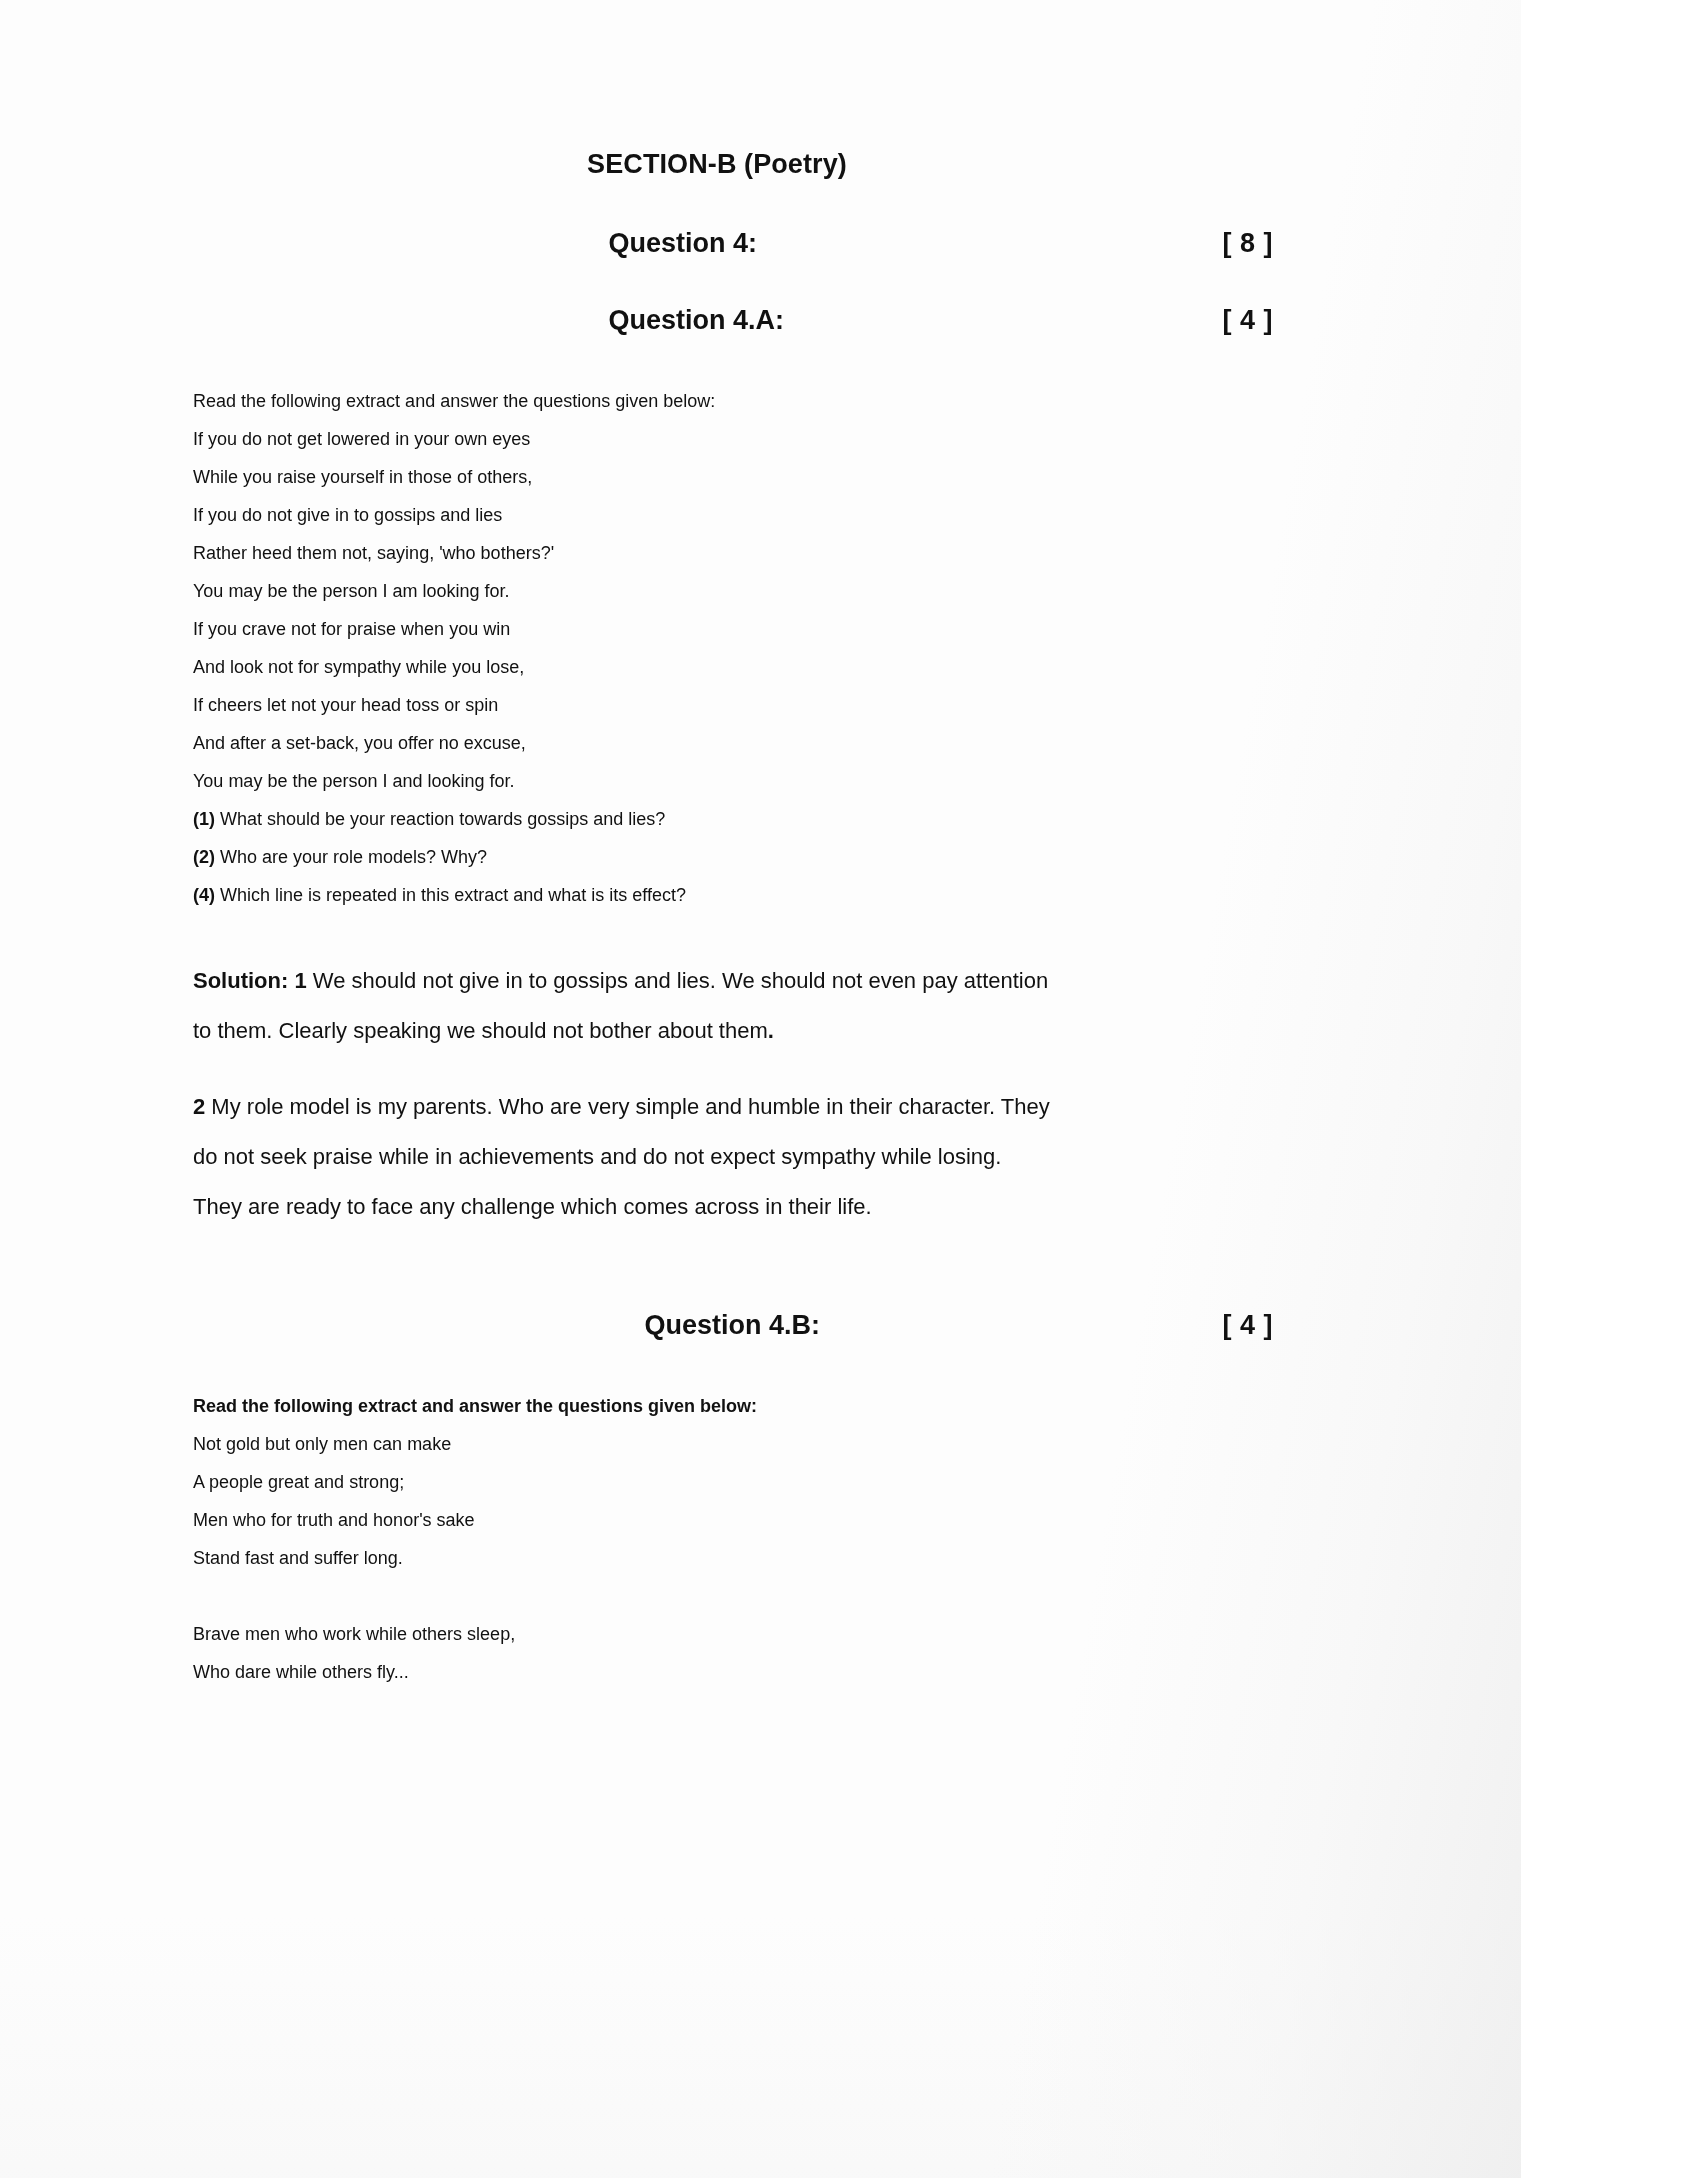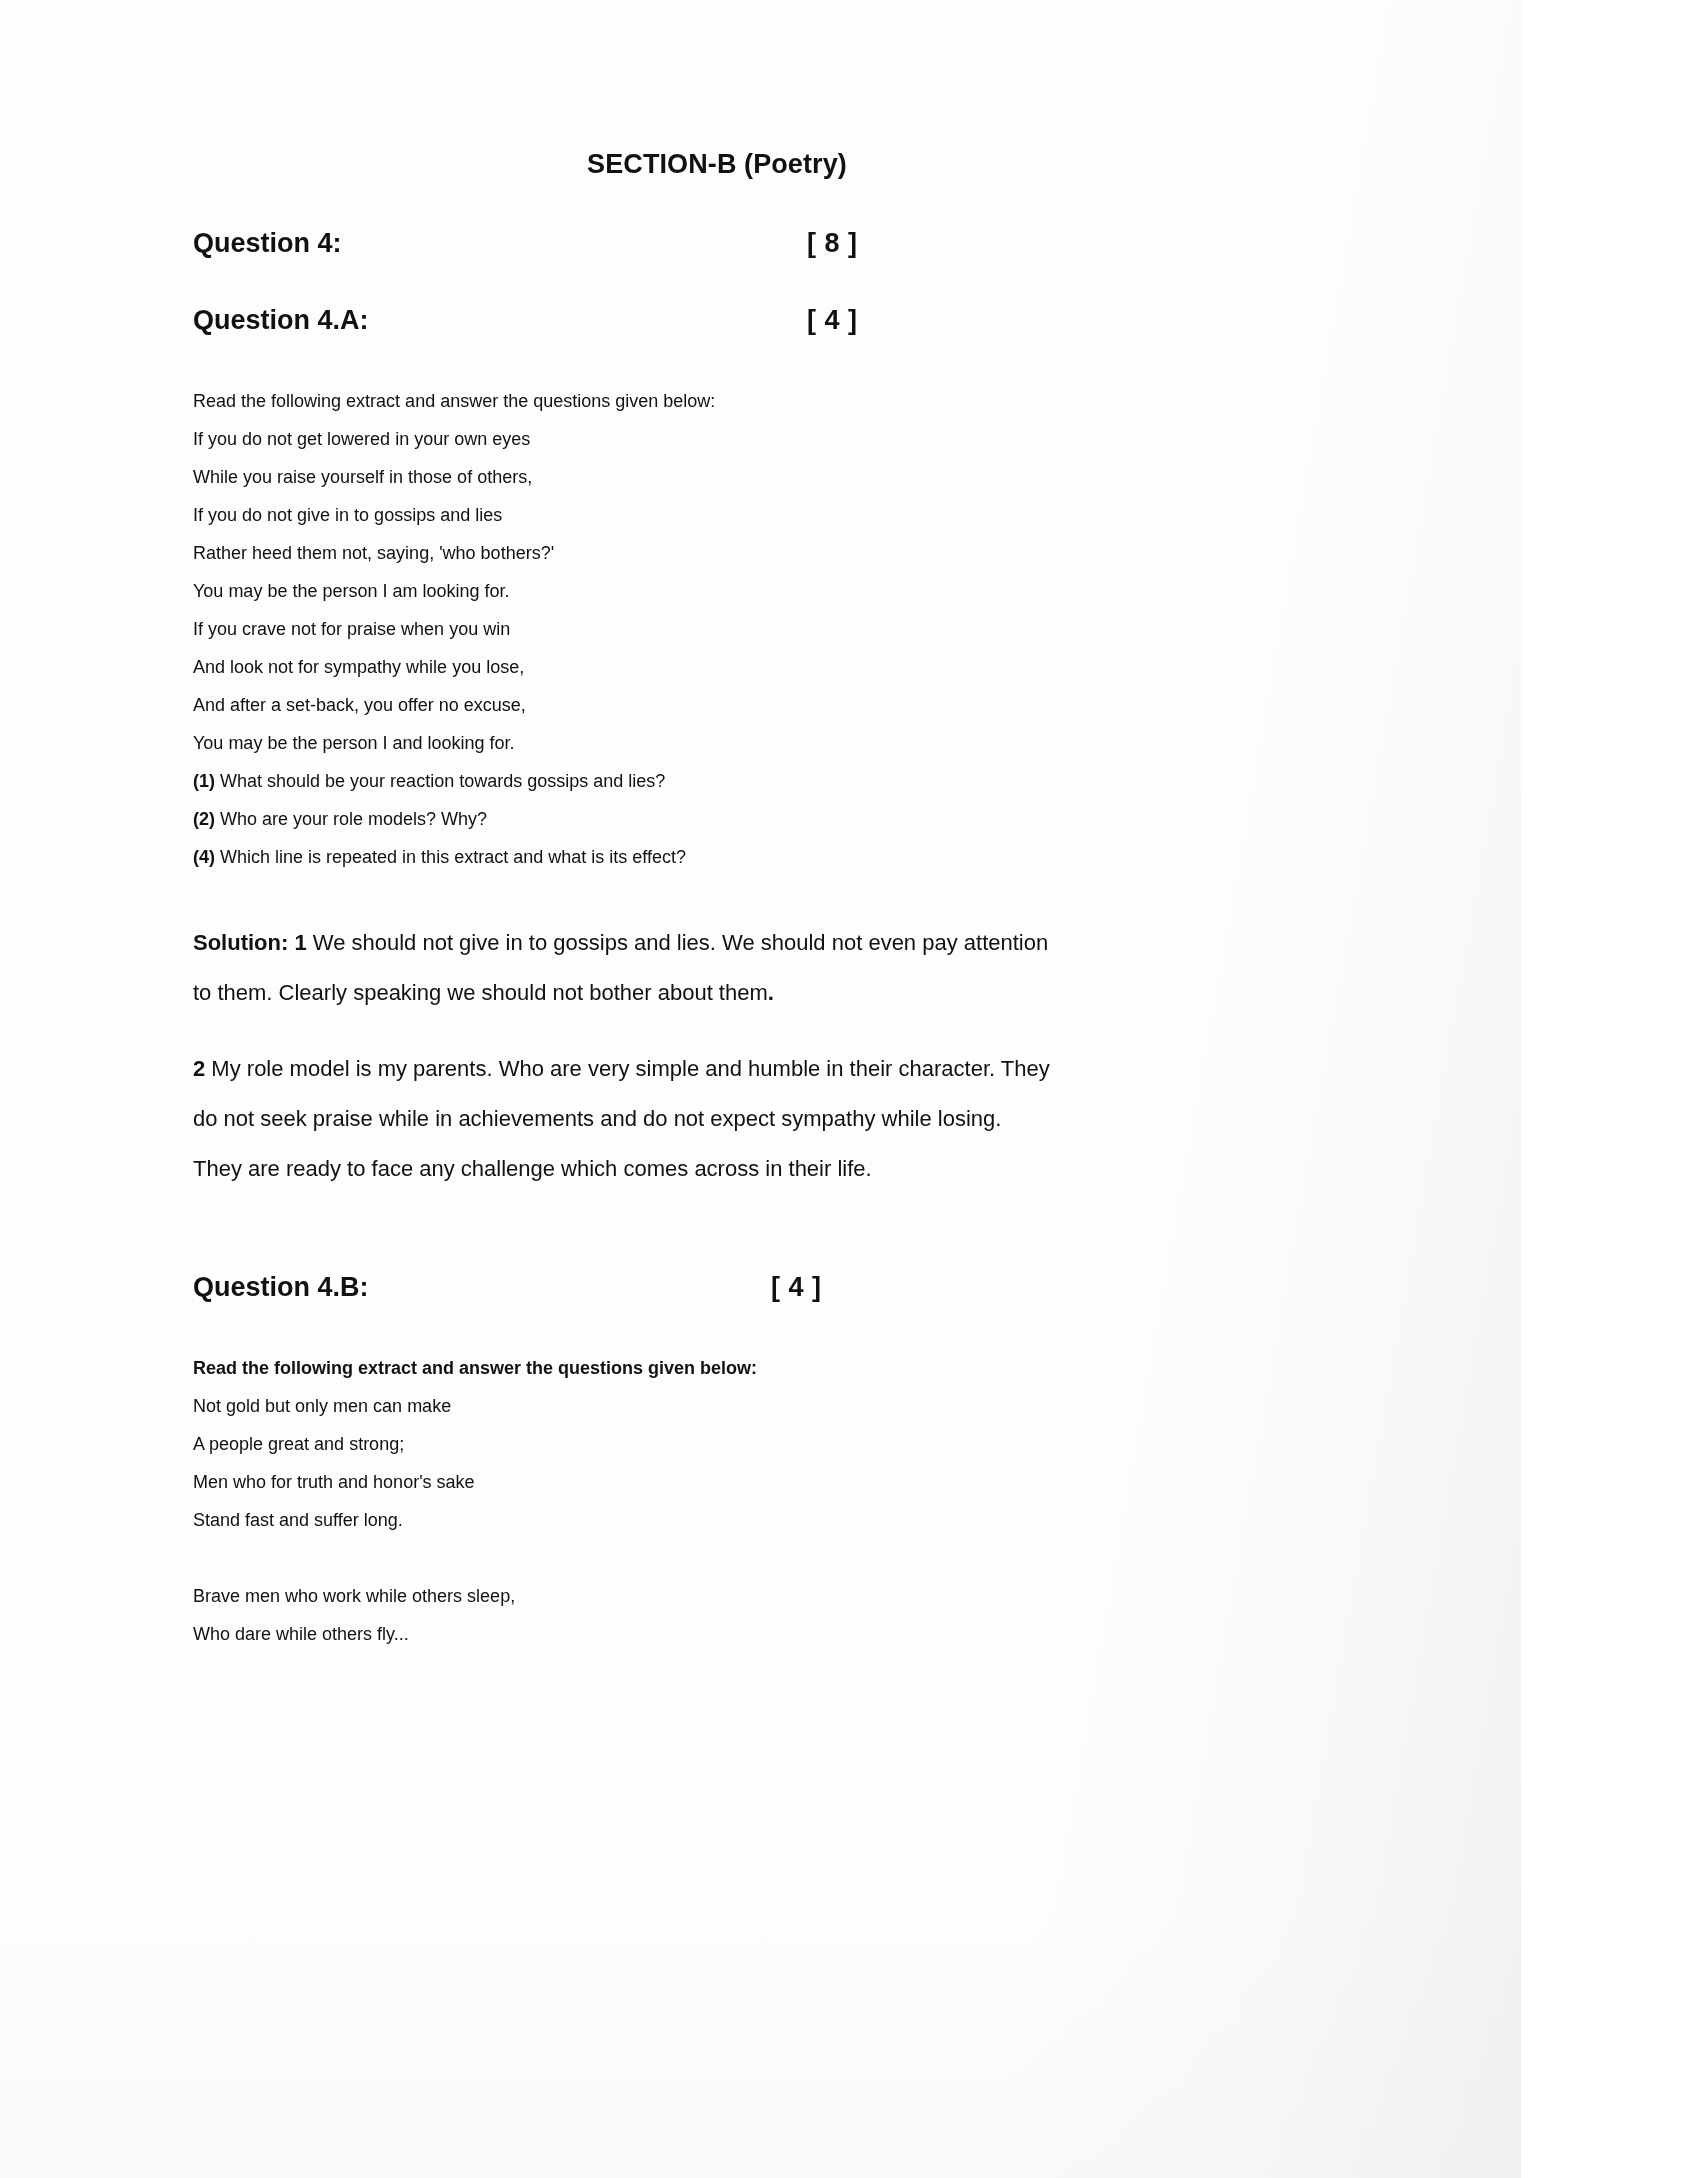--- a/index.html
+++ b/index.html
@@ -42,20 +42,21 @@
     margin: 0 0 48px 0;
     padding-right: 32px;
   }
 
   .q-head {
     display: flex;
     align-items: baseline;
     font-weight: bold;
     font-size: 27px;
     margin: 0 0 46px 0;
+    justify-content: flex-end;
   }
   .q-head .q-label { width: 0; flex: 0 0 auto; white-space: nowrap; }
   .q-head .q-marks { margin-left: 614px; white-space: nowrap; letter-spacing: 0.5px; }
   .q-head.tight .q-marks { margin-left: 578px; }
 
   .block {
     font-size: 18px;
     line-height: 38px;
     margin: 0;
   }
@@ -96,20 +97,21 @@
 
     <div class="block">
       <div class="line">Read the following extract and answer the questions given below:</div>
       <div class="line">If you do not get lowered in your own eyes</div>
       <div class="line">While you raise yourself in those of others,</div>
       <div class="line">If you do not give in to gossips and lies</div>
       <div class="line">Rather heed them not, saying, 'who bothers?'</div>
       <div class="line">You may be the person I am looking for.</div>
       <div class="line">If you crave not for praise when you win</div>
       <div class="line">And look not for sympathy while you lose,</div>
+      <div class="line">If cheers let not your head toss or spin</div>
       <div class="line">And after a set-back, you offer no excuse,</div>
       <div class="line">You may be the person I and looking for.</div>
 
       <div class="line"><span class="num">(1)</span> <span>What should be your reaction towards gossips and lies?</span></div>
       <div class="line"><span class="num">(2)</span> <span>Who are your role models? Why?</span></div>
       <div class="line"><span class="num">(4)</span> <span>Which line is repeated in this extract and what is its effect?</span></div>
     </div>
 
     <div class="gap-md"></div>
 

